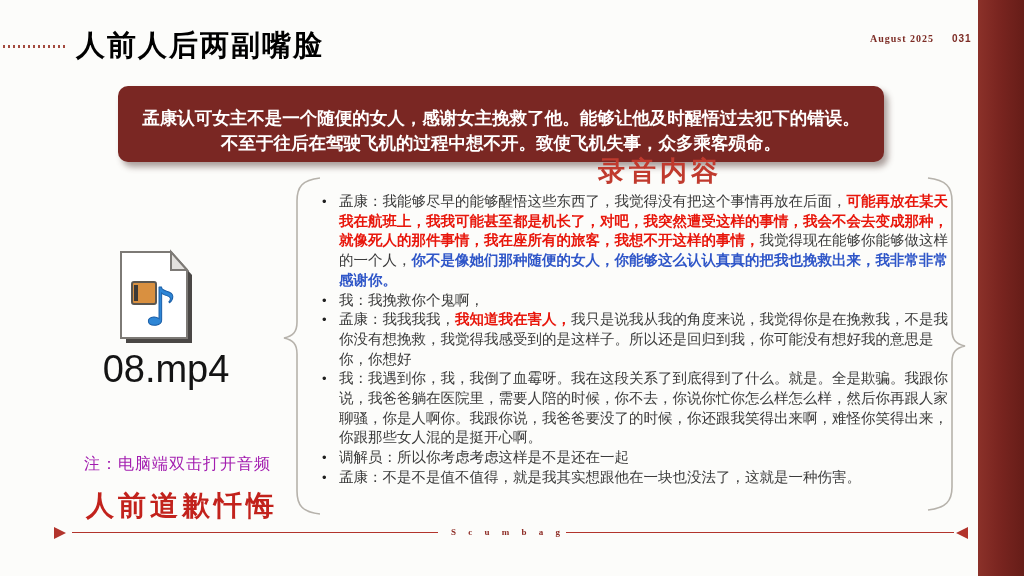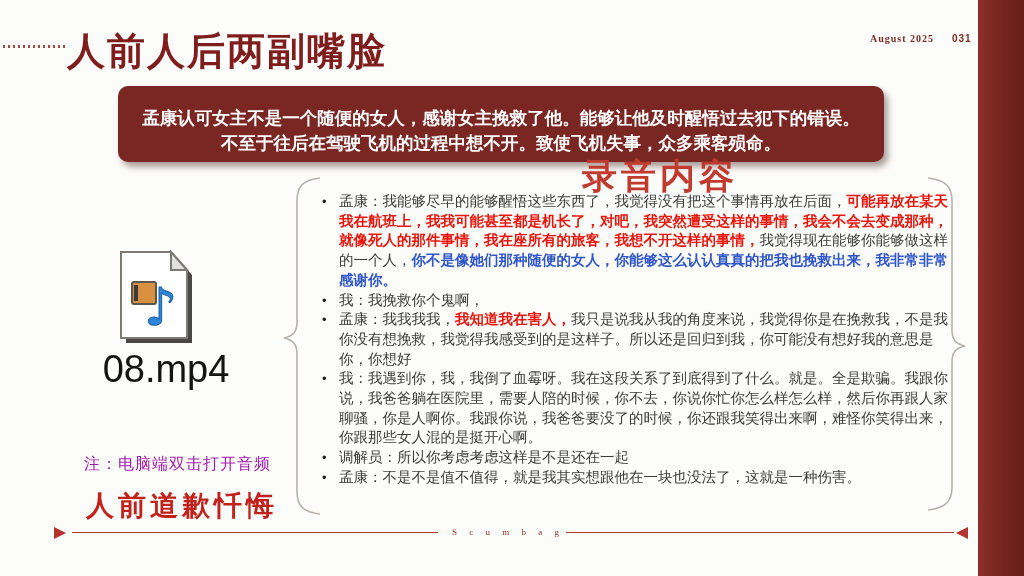--- a/index.html
+++ b/index.html
@@ -13,23 +13,23 @@
   .right-bar {
     position:absolute; right:0; top:0; width:46px; height:576px;
     background:linear-gradient(90deg,#8b3129 0%,#7a2520 45%,#661d18 100%);
   }
   
   .dots {
     position:absolute; left:3px; top:45px; width:64px; height:3px;
     background-image:repeating-linear-gradient(90deg,#a34a3e 0 2px,transparent 2px 5px);
   }
   .page-title {
-    position:absolute; left:67px; top:26px;
+    position:absolute; left:76px; top:26px;
     font-family:"Liberation Serif","DejaVu Serif",serif;
-    font-size:38px; font-weight:bold; color:#7f1d1d; letter-spacing:2px;
+    font-size:29px; font-weight:bold; color:#000000; letter-spacing:2px;
   }
   .meta-date {
     position:absolute; left:870px; top:33px;
     font-family:"Liberation Serif","DejaVu Serif",serif;
     font-size:10px; font-weight:bold; color:#7c2b24; letter-spacing:1px;
   }
   .meta-page {
     position:absolute; left:952px; top:33px;
     font-family:Liberation Sans, sans-serif;
     font-size:10px; font-weight:bold; color:#7c2b24; letter-spacing:1px;
@@ -37,21 +37,21 @@
   .banner {
     position:absolute; left:118px; top:86px; width:766px; min-height:57px;
     background:#7a2723; border-radius:10px;
     box-shadow:4px 5px 6px rgba(70,45,40,.45);
     color:#ffffff; font-weight:bold; font-size:17.5px; line-height:25px;
     text-align:center; padding:20px 16px 6px 16px;
   }
   .rec-heading {
     position:absolute; left:520px; top:153px; width:280px; text-align:center;
     font-family:"Liberation Serif","DejaVu Serif",serif;
-    font-size:35px; font-weight:bold; color:#c03a2e; letter-spacing:4px;
+    font-size:27px; font-weight:bold; color:#c03a2e; letter-spacing:4px;
   }
   .braces-svg { position:absolute; left:278px; top:170px; }
   .dialogue {
     position:absolute; left:320px; top:192px; width:628px;
     font-size:14.5px; line-height:19.7px; color:#3b3b3b;
   }
   .dialogue ul { list-style:none; }
   .dialogue li { position:relative; padding-left:19px; }
   .dialogue li::before {
     content:"•"; position:absolute; left:2px; top:0;
@@ -78,21 +78,21 @@
     position:absolute; left:54px; top:527px; width:0; height:0;
     border-left:12px solid #b2342c; border-top:6px solid transparent; border-bottom:6px solid transparent;
   }
   .line-left {
     position:absolute; left:72px; top:532px; width:366px; height:0;
     border-top:1.5px solid #b2342c;
   }
   .watermark {
     position:absolute; left:448px; top:527px; width:120px; text-align:center;
     font-family:"Liberation Serif","DejaVu Serif",serif;
-    font-size:9px; font-weight:normal; letter-spacing:5px; color:#8d2b24;
+    font-size:9px; font-weight:bold; letter-spacing:5px; color:#8d2b24;
   }
   .line-right {
     position:absolute; left:566px; top:532px; width:388px; height:0;
     border-top:1.5px solid #b2342c;
   }
   .tri-left {
     position:absolute; left:956px; top:527px; width:0; height:0;
     border-right:12px solid #b2342c; border-top:6px solid transparent; border-bottom:6px solid transparent;
   }
 </style>

